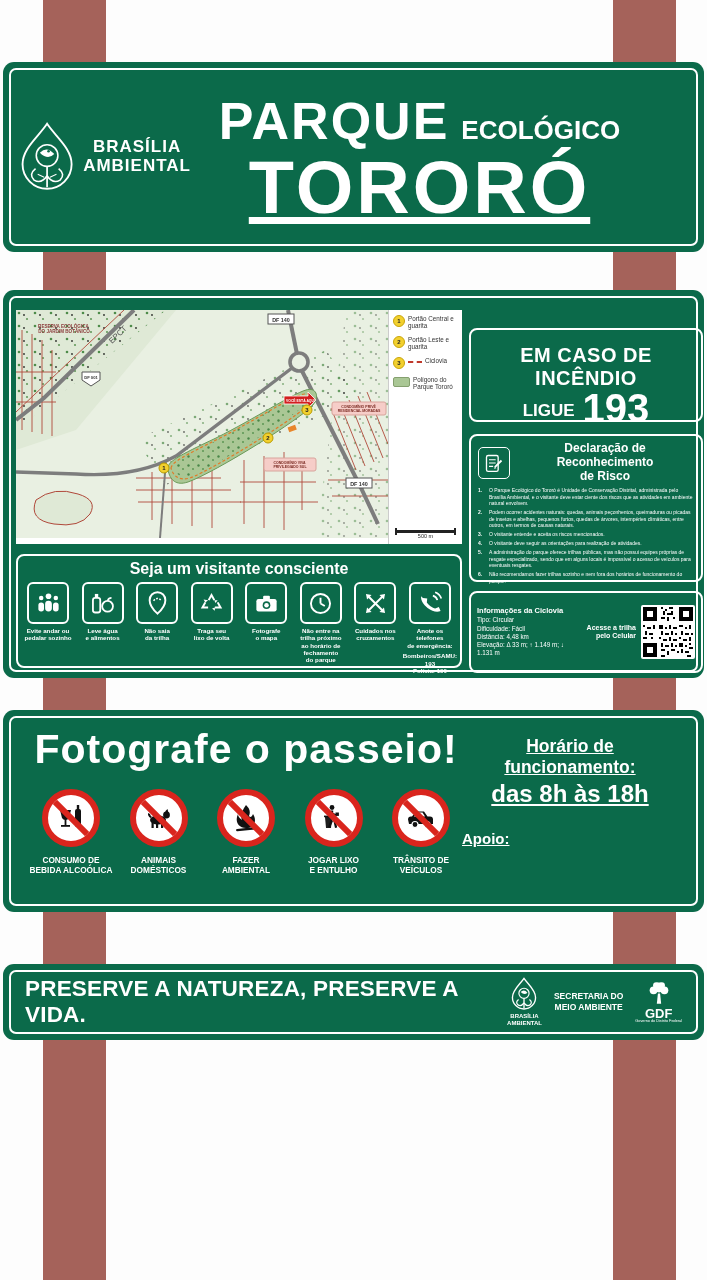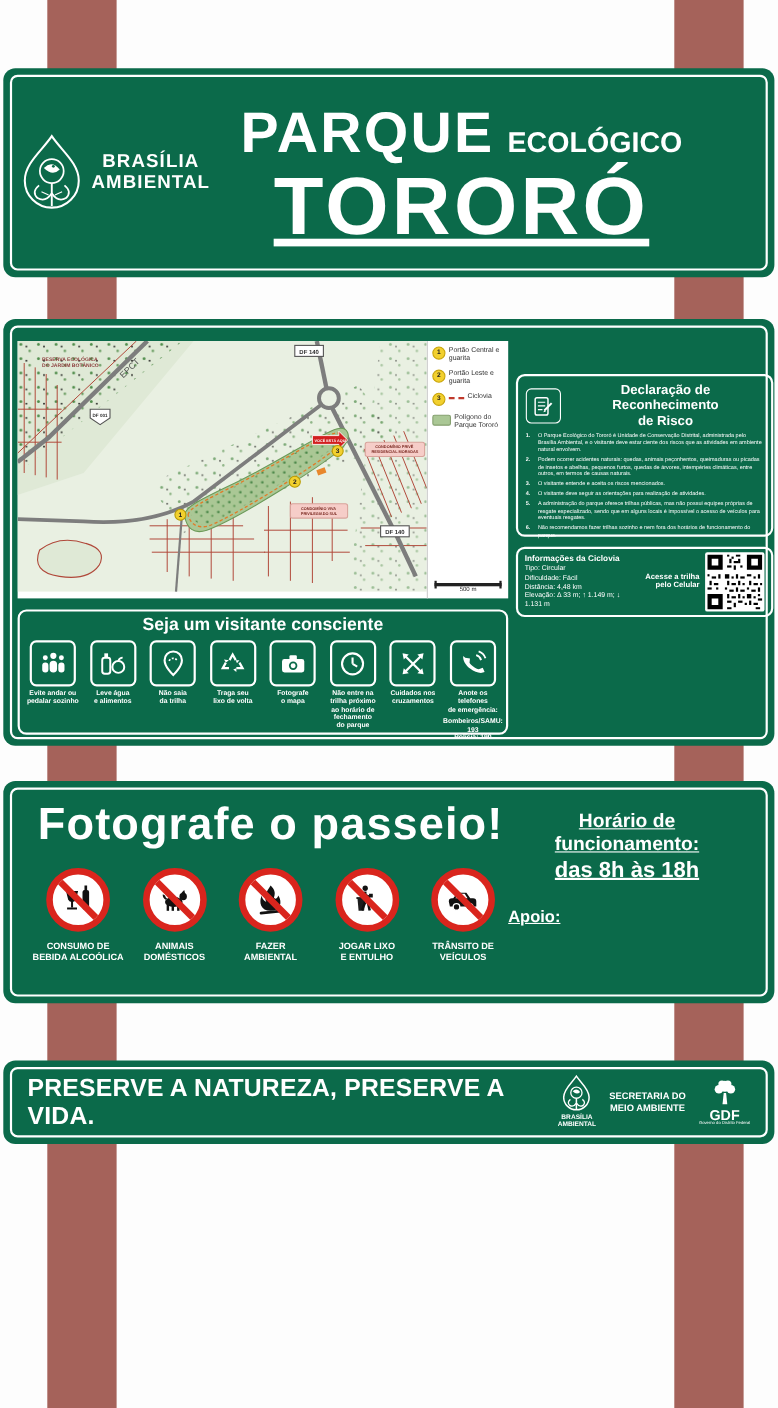--- a/index.html
+++ b/index.html
@@ -43,37 +43,37 @@
   .fire-l1{font-size:20px;font-weight:bold;letter-spacing:.5px;}
   .fire-l2{font-size:17px;font-weight:bold;vertical-align:super;}
   .fire-num{font-size:40px;font-weight:800;margin-left:8px;line-height:.9;}
   .decl-box{margin-top:12px;height:148px;padding:6px 7px 4px;}
   .decl-head{display:flex;align-items:center;gap:6px;margin-bottom:4px;}
   .decl-icon{flex:none;width:30px;height:30px;border:1.6px solid #fff;border-radius:5px;display:flex;align-items:center;justify-content:center;}
   .decl-title{flex:1;text-align:center;font-size:12px;font-weight:bold;line-height:1.15;}
   .decl-list{margin:0;padding:0;list-style:none;}
   .decl-list li{display:flex;gap:4px;font-size:5px;line-height:1.3;margin-bottom:2.5px;}
   .decl-list .n{flex:none;width:7px;font-weight:bold;}
-  .ciclo-box{margin-top:9px;height:64px;padding:5px 6px;display:flex;align-items:center;gap:5px;}
+  .ciclo-box{margin-top:9px;height:82px;padding:5px 6px;display:flex;align-items:center;gap:5px;}
   .ciclo-lines{flex:1;font-size:6.3px;line-height:1.32;}
   .ciclo-title{font-size:7.5px;font-weight:bold;}
   .qr-cap{width:52px;font-size:7px;font-weight:bold;text-align:right;line-height:1.15;}
   .qr{flex:none;width:50px;height:50px;background:#fff;padding:2px;border-radius:2px;}
   
   #enjoy{top:710px;height:202px;}
   .enjoy-left{position:absolute;left:10px;top:8px;width:450px;}
   .e-title{text-align:center;font-size:41px;font-weight:800;letter-spacing:1px;}
   .prohibs{display:flex;justify-content:space-between;padding:0 8px;margin-top:16px;}
   .pro{width:84px;display:flex;flex-direction:column;align-items:center;}
   .pro-circle{position:relative;width:58px;height:58px;border:6px solid #d9251d;border-radius:50%;background:#fff;box-sizing:border-box;display:flex;align-items:center;justify-content:center;overflow:hidden;}
   .pro-circle::after{content:"";position:absolute;left:-8px;right:-8px;top:50%;height:6px;margin-top:-3px;background:#d9251d;transform:rotate(45deg);}
   .pro-cap{margin-top:8px;font-size:8.3px;font-weight:bold;text-align:center;line-height:1.25;white-space:pre-line;}
   .hours{position:absolute;left:451px;top:18px;width:216px;text-decoration:underline;}
   .hours-l1{font-size:17.5px;font-weight:bold;text-align:center;}
-  .hours-l2{font-size:20px;font-weight:bold;text-align:center;margin-top:2px;}
+  .hours-l2{font-size:24px;font-weight:bold;text-align:center;margin-top:2px;}
   .apoio{font-size:15px;font-weight:bold;margin-top:22px;}
   
   #footer{top:964px;height:76px;}
   .ft-flex{display:flex;align-items:center;height:100%;padding:0 14px;box-sizing:border-box;gap:12px;}
   .ft-msg{flex:1;font-size:22.5px;font-weight:bold;letter-spacing:.2px;}
   .ft-logo{display:flex;flex-direction:column;align-items:center;line-height:1;}
   .ft-brand{font-size:6px;font-weight:bold;text-align:center;margin-top:2px;line-height:1.15;}
   .ft-sec{font-size:8.5px;font-weight:bold;text-align:center;line-height:1.25;white-space:pre-line;}
   .gdf-txt{font-size:13px;font-weight:800;margin-top:1px;}
   .gdf-tag{font-size:3.8px;}
@@ -344,20 +344,24 @@
 de emergência:</div>
           <div class="tip-nums">
             <div>Bombeiros/SAMU: 193</div>
             <div>Polícia: 190</div>
           </div>
         </div>
       </div>
     </div>
 
     <div class="right-col">
+      <div class="rbox fire-box">
+        <div class="fire-l1">EM CASO DE INCÊNDIO</div>
+        <div><span class="fire-l2">LIGUE</span><span class="fire-num">193</span></div>
+      </div>
 
       <div class="rbox decl-box">
         <div class="decl-head">
           <div class="decl-icon">
             <svg width="20" height="20" viewBox="0 0 24 24">
                 <rect x="3" y="3" width="14" height="19" rx="2" fill="none" stroke="#fff" stroke-width="1.6"></rect>
                 <path d="M6 8 h8 M6 12 h8 M6 16 h5" stroke="#fff" stroke-width="1.3"></path>
                 <line x1="13" y1="17" x2="21" y2="9" stroke="#fff" stroke-width="2.2"></line>
                 <polygon points="12,19 13,16.5 14.8,18.2" fill="#fff"></polygon>
               </svg>

